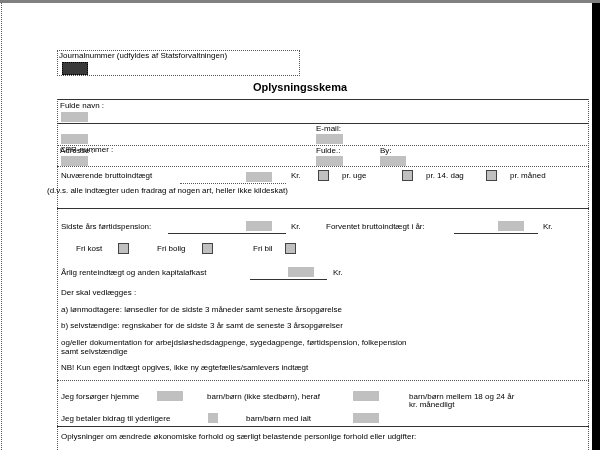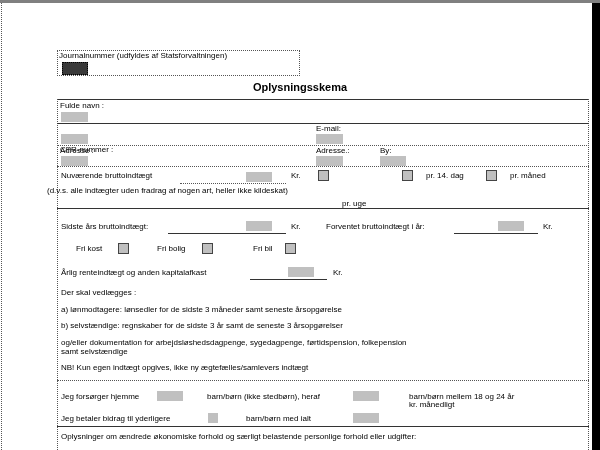--- a/index.html
+++ b/index.html
@@ -52,40 +52,40 @@
 <div class="hline solid" style="top:123px;"></div>
 
 <div class="txt" style="left:60px;top:124px;margin-top:21px;">CPR-nummer :</div>
 <div class="field" style="left:61px;top:134px;width:27px;"></div>
 <div class="txt" style="left:316px;top:124px;text-align:center;">E-mail:</div>
 <div class="field" style="left:316px;top:134px;width:27px;"></div>
 <div class="hline dot" style="top:145px;"></div>
 
 <div class="txt" style="left:60px;top:146px;">Adresse :</div>
 <div class="field" style="left:61px;top:156px;width:27px;"></div>
-<div class="txt" style="left:316px;top:146px;">Adresse.:</div>
+<div class="txt" style="left:316px;top:146px;">Fulde.:</div>
 <div class="field" style="left:316px;top:156px;width:27px;"></div>
 <div class="txt" style="left:380px;top:146px;">By:</div>
 <div class="field" style="left:380px;top:156px;width:26px;"></div>
 <div class="hline dot" style="top:166px;"></div>
 
 <div class="txt" style="left:61px;top:171px;">Nuværende bruttoindtægt</div>
 <div class="uline dotted" style="left:180px;top:183px;width:106px;"></div>
 <div class="field" style="left:246px;top:172px;width:26px;"></div>
 <div class="txt" style="left:291px;top:171px;">Kr.</div>
 <div class="cb" style="left:318px;top:170px;"></div>
-<div class="txt" style="left:342px;top:171px;margin-top:28px;">pr. uge</div>
+<div class="txt" style="left:342px;top:171px;">pr. uge</div>
 <div class="cb" style="left:402px;top:170px;"></div>
 <div class="txt" style="left:426px;top:171px;">pr. 14. dag</div>
 <div class="cb" style="left:486px;top:170px;"></div>
 <div class="txt" style="left:510px;top:171px;">pr. måned</div>
 <div class="txt" style="left:47px;top:186px;">(d.v.s. alle indtægter uden fradrag af nogen art, heller ikke kildeskat)</div>
 <div class="hline solid" style="top:208px;"></div>
 
-<div class="txt" style="left:61px;top:222px;">Sidste års bruttoindtægt:</div>
+<div class="txt" style="left:61px;top:222px;">Sidste års førtidspension:</div>
 <div class="uline" style="left:168px;top:233px;width:118px;"></div>
 <div class="field" style="left:246px;top:221px;width:26px;"></div>
 <div class="txt" style="left:291px;top:222px;">Kr.</div>
 <div class="txt" style="left:326px;top:222px;">Forventet bruttoindtægt i år:</div>
 <div class="uline" style="left:454px;top:233px;width:84px;"></div>
 <div class="field" style="left:498px;top:221px;width:26px;"></div>
 <div class="txt" style="left:543px;top:222px;">Kr.</div>
 
 <div class="txt" style="left:76px;top:244px;">Fri kost</div>
 <div class="cb" style="left:118px;top:243px;"></div>

